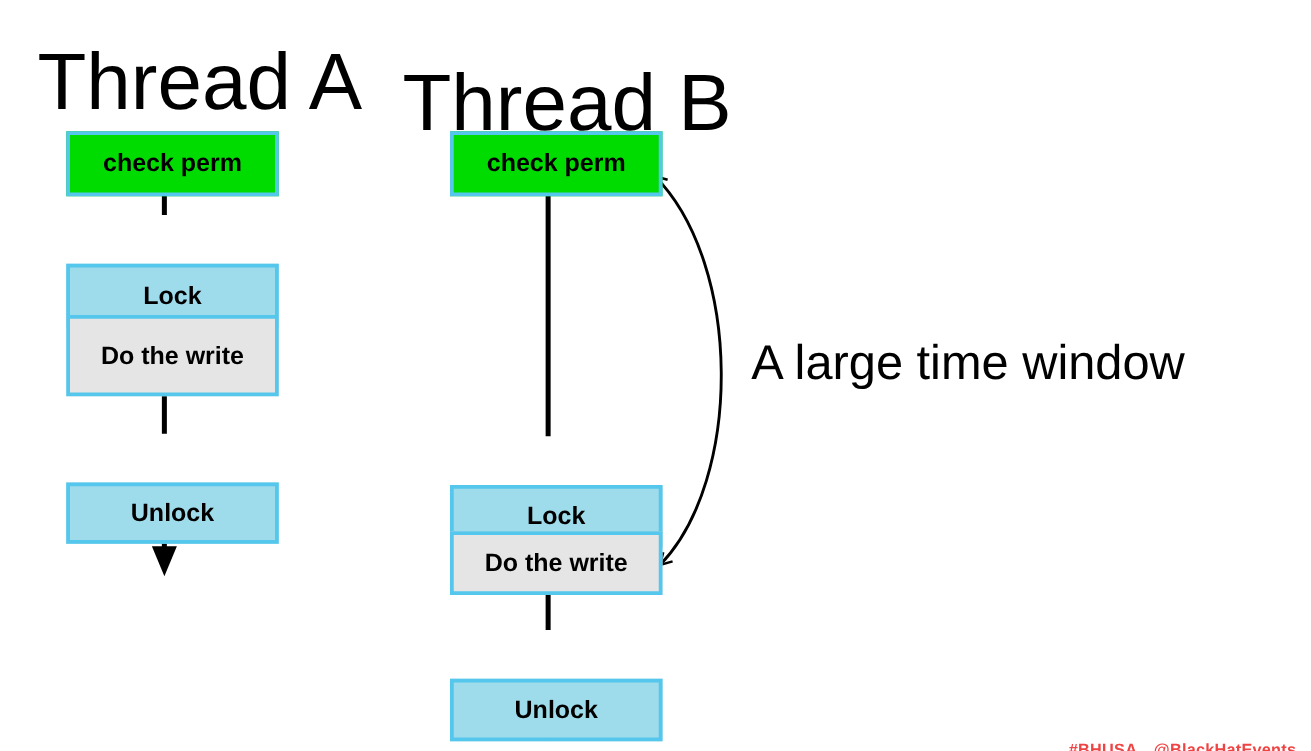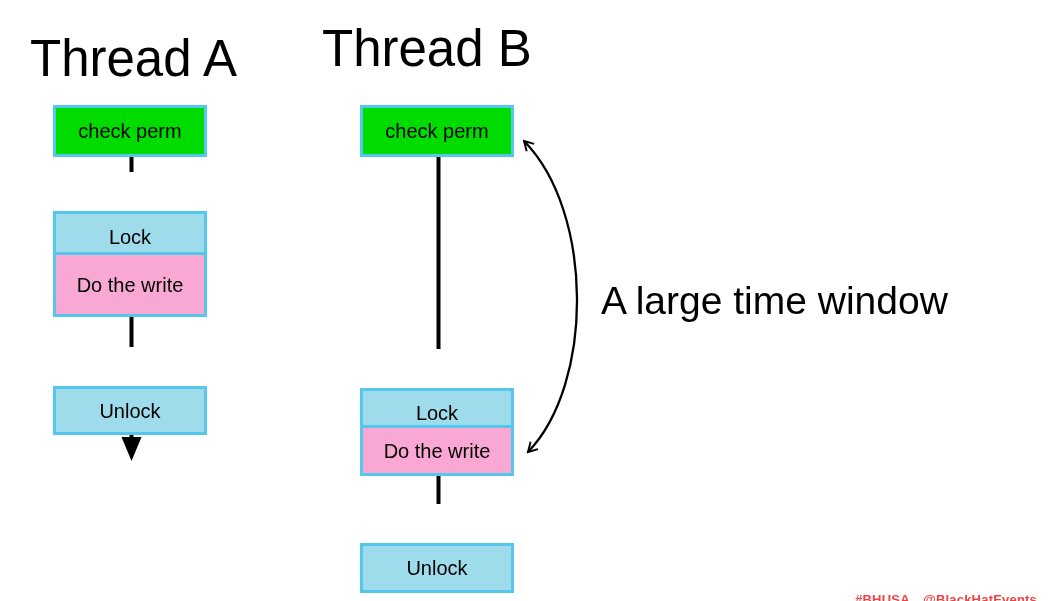--- a/index.html
+++ b/index.html
@@ -19,48 +19,49 @@
     position: absolute;
     left: 0;
     top: 0;
     width: 1049px;
     height: 601px;
     pointer-events: none;
   }
   .thread-title {
     position: absolute;
     margin: 0;
-    font-size: 51px;
+    font-size: 64px;
     font-weight: 400;
     line-height: 1;
     color: #000000;
     white-space: nowrap;
   }
   .node {
     position: absolute;
     box-sizing: border-box;
-    width: 154px;
+    width: 170px;
     border: 3px solid #55c6ec;
     display: flex;
     flex-direction: column;
     align-items: center;
     justify-content: center;
     font-size: 20px;
     line-height: 1.3;
     color: #000000;
     text-align: center;
     white-space: nowrap;
+    font-weight: bold;
   }
   .node.green  { background: #00dc00; }
   .node.blue   { background: #9edbeb; margin-top: 40px; }
-  .node.purple { background: #f9a8d4; }
+  .node.purple { background: #e5e5e5; }
   .annotation {
     position: absolute;
     left: 601px;
-    top: 281px;
+    top: 271px;
     font-size: 39px;
     line-height: 1;
     color: #000000;
     white-space: nowrap;
   }
   .footer {
     position: absolute;
     right: 12px;
     top: 556px;
     font-size: 13px;
@@ -97,21 +98,21 @@
       <line x1="438.5" y1="397" x2="438.5" y2="426"></line>
       <line x1="438.5" y1="475" x2="438.5" y2="504"></line>
       <line x1="438.5" y1="552" x2="438.5" y2="572"></line>
     </g>
     <polygon points="428.5,569 448.5,569 438.5,593" fill="#000000"></polygon>
 
     <path d="M 524 141 C 594 212, 594 384, 528 452" fill="none" stroke="#000000" stroke-width="2.3" marker-start="url(#barb)" marker-end="url(#barb)"></path>
   </svg>
 
   <h1 class="thread-title" style="left:30px; top:33px;">Thread A</h1>
-  <h1 class="thread-title" style="left:322px; top:23px;">Thread B</h1>
+  <h1 class="thread-title" style="left:322px; top:50px;">Thread B</h1>
 
   <div class="node green" style="left:53px; top:105px; height:52px;">
     <span>check perm</span>
   </div>
   <div class="node blue" style="left:53px; top:171px; height:51px;">
     <span>Lock</span>
   </div>
   <div class="node purple" style="left:53px; top:252px; height:65px;">
     <span>Do the write</span>
   </div>

